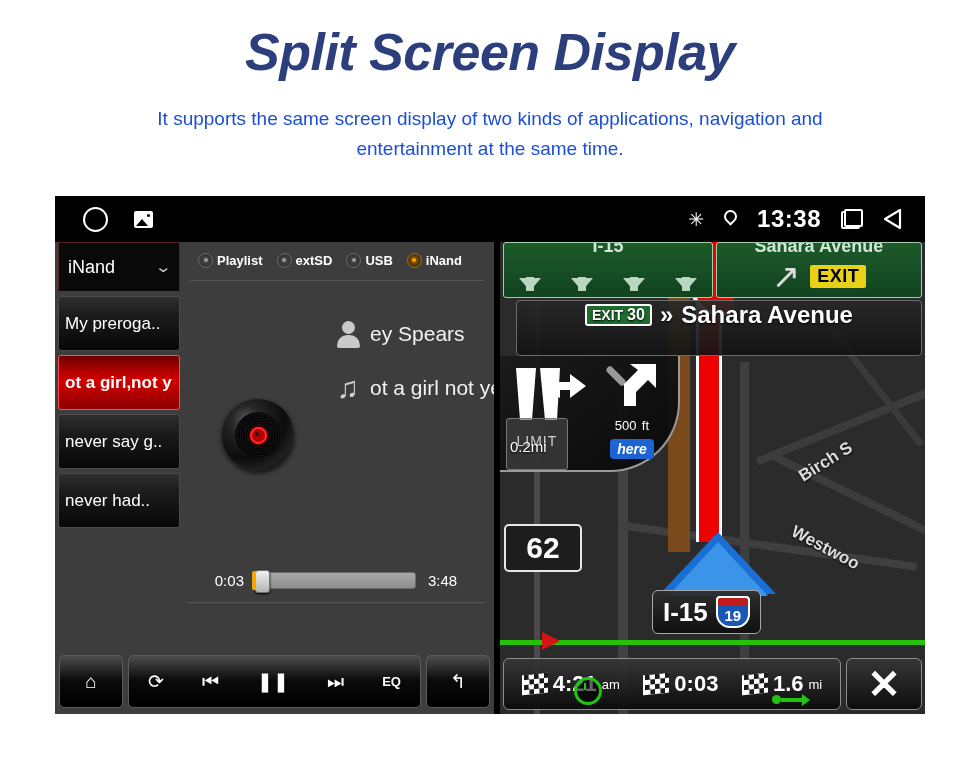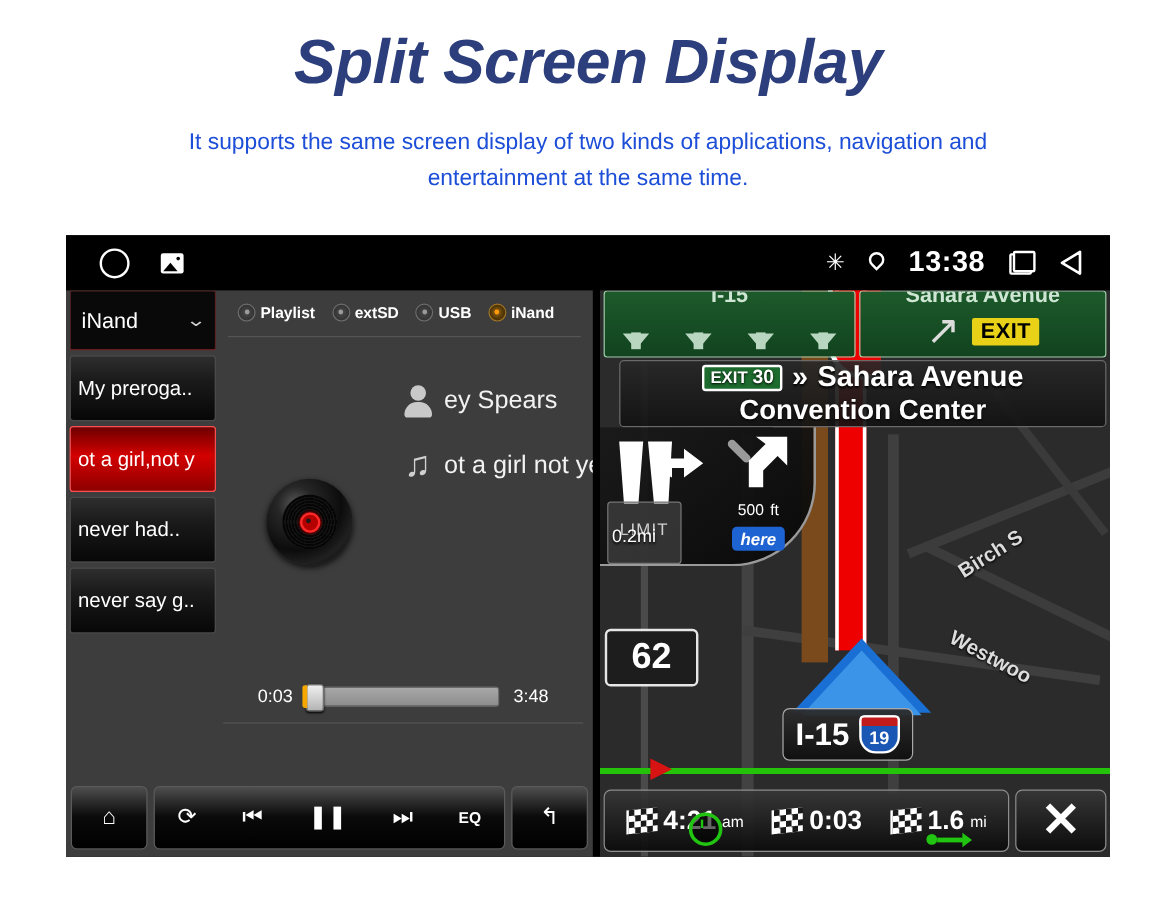--- a/index.html
+++ b/index.html
@@ -64,20 +64,21 @@
   .pl-sel .chev{font-size:15px;color:#cfcfcf;transform:scaleX(1.4);}
   .pl-item{
     height:53px;margin-bottom:4px;border-radius:3px;border:1px solid #4a4a4a;
     background:linear-gradient(#2e2e2e 0%, #1a1a1a 38%, #070707 100%);
     color:#fff;font-size:17px;display:flex;align-items:center;padding-left:6px;
     white-space:nowrap;overflow:hidden;
   }
   .pl-item.active{
     background:linear-gradient(#6e0000 0%, #d40000 45%, #8d0000 100%);
     border:1px solid #ff4d4d;
+    font-weight:bold;
   }
 
   .mpanel{position:absolute;left:131px;top:0;right:0;bottom:0;}
   .sources{height:36px;display:flex;align-items:center;gap:14px;padding-left:12px;}
   .src{display:flex;align-items:center;gap:4px;color:#fff;font-size:13px;font-weight:bold;}
   .radio{width:13px;height:13px;border-radius:50%;background:radial-gradient(#4a4a4a,#2a2a2a);
     border:1px solid #6d6d6d;display:flex;align-items:center;justify-content:center;}
   .radio i{width:4px;height:4px;border-radius:50%;background:#9b9b9b;display:block;}
   .radio.on{background:radial-gradient(#6b4a10,#3a2604);border:1px solid #a07424;}
   .radio.on i{background:#ff9b09;box-shadow:0 0 4px #ff9b09;}
@@ -266,22 +267,22 @@
 
       <div class="pane-music">
 
         <div class="playlist">
           <div class="pl-sel">
             <span>iNand</span>
             <span class="chev">⌄</span>
           </div>
           <div class="pl-item">My preroga..</div>
           <div class="pl-item active">ot a girl,not y</div>
+          <div class="pl-item">never say g..</div>
           <div class="pl-item">never had..</div>
-          <div class="pl-item">never say g..</div>
         </div>
 
         <div class="mpanel">
 
           <div class="sources">
             <div class="src">
               <span class="radio">
                   <i></i>
                 </span>
               <span>Playlist</span>
@@ -398,21 +399,20 @@
 
         <div class="exitbar">
           <div class="exit-line1">
             <span class="exit-badge">
               <span>EXIT</span>
                 <b>30</b>
             </span>
             <span>»</span>
             <span>Sahara Avenue</span>
           </div>
-          <div class="exit-line2">Convention Center</div>
         </div>
 
         <div class="guidance">
           <div class="lane-art">
             <svg width="80" height="70" viewBox="0 0 80 70">
               <path d="M6 4 L26 4 L22 56 L10 56 Z" fill="#ffffff"></path>
               <path d="M30 4 L50 4 L47 56 L35 56 Z" fill="#ffffff"></path>
               <path d="M42 30 L42 18 L60 18 L60 10 L76 22 L60 34 L60 26 L50 26 L50 34 Z" fill="#ffffff"></path>
             </svg>
           </div>

